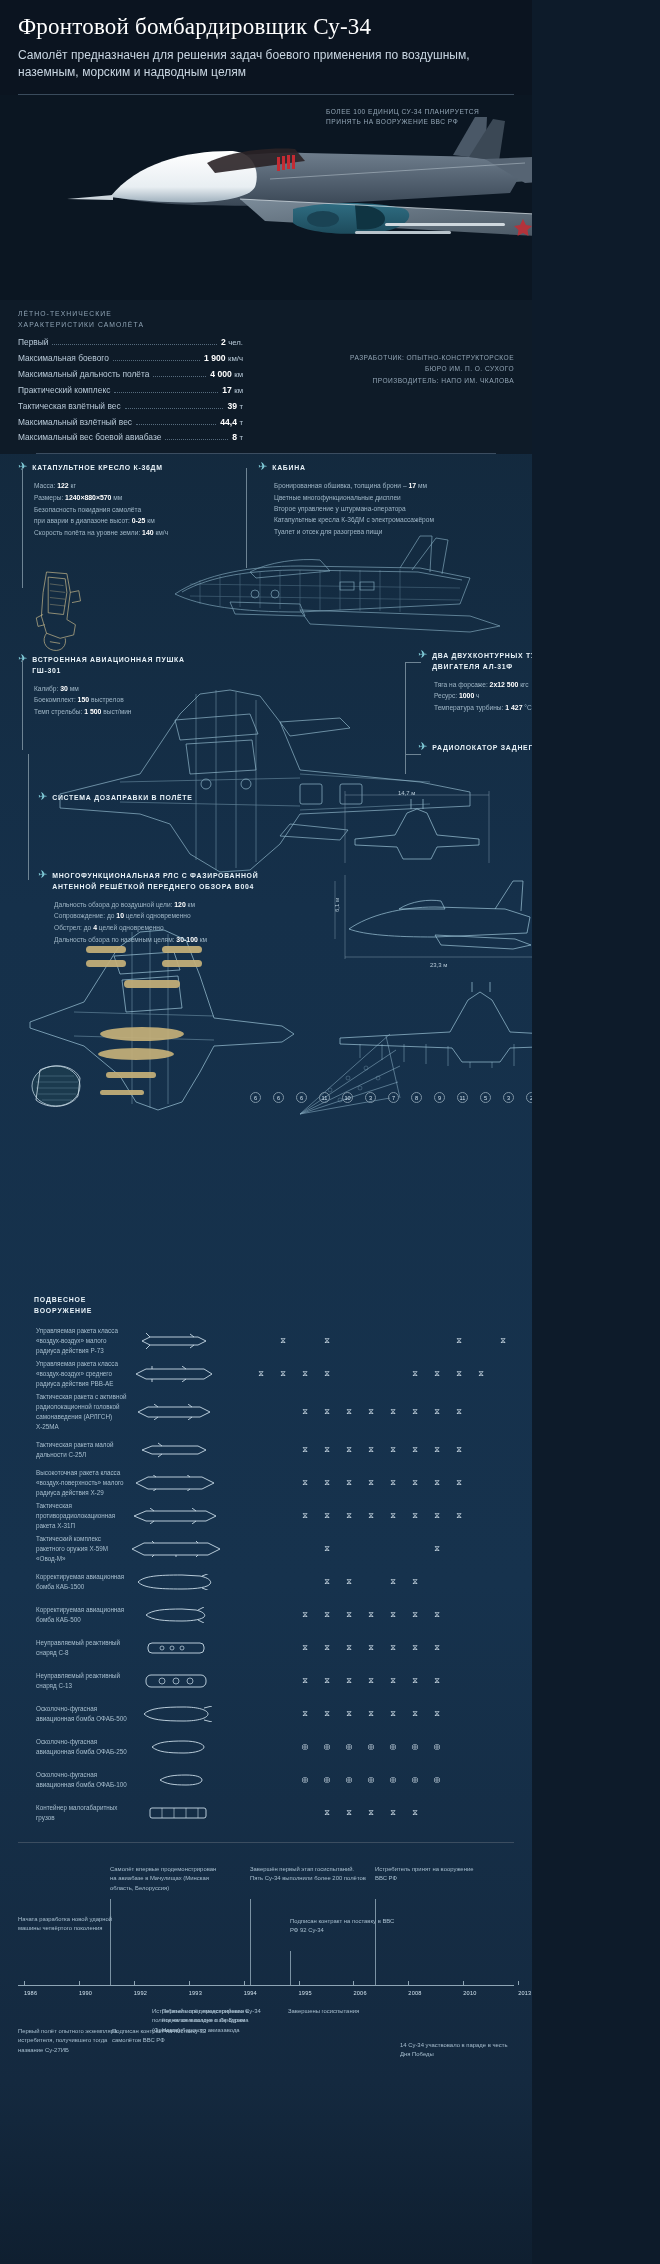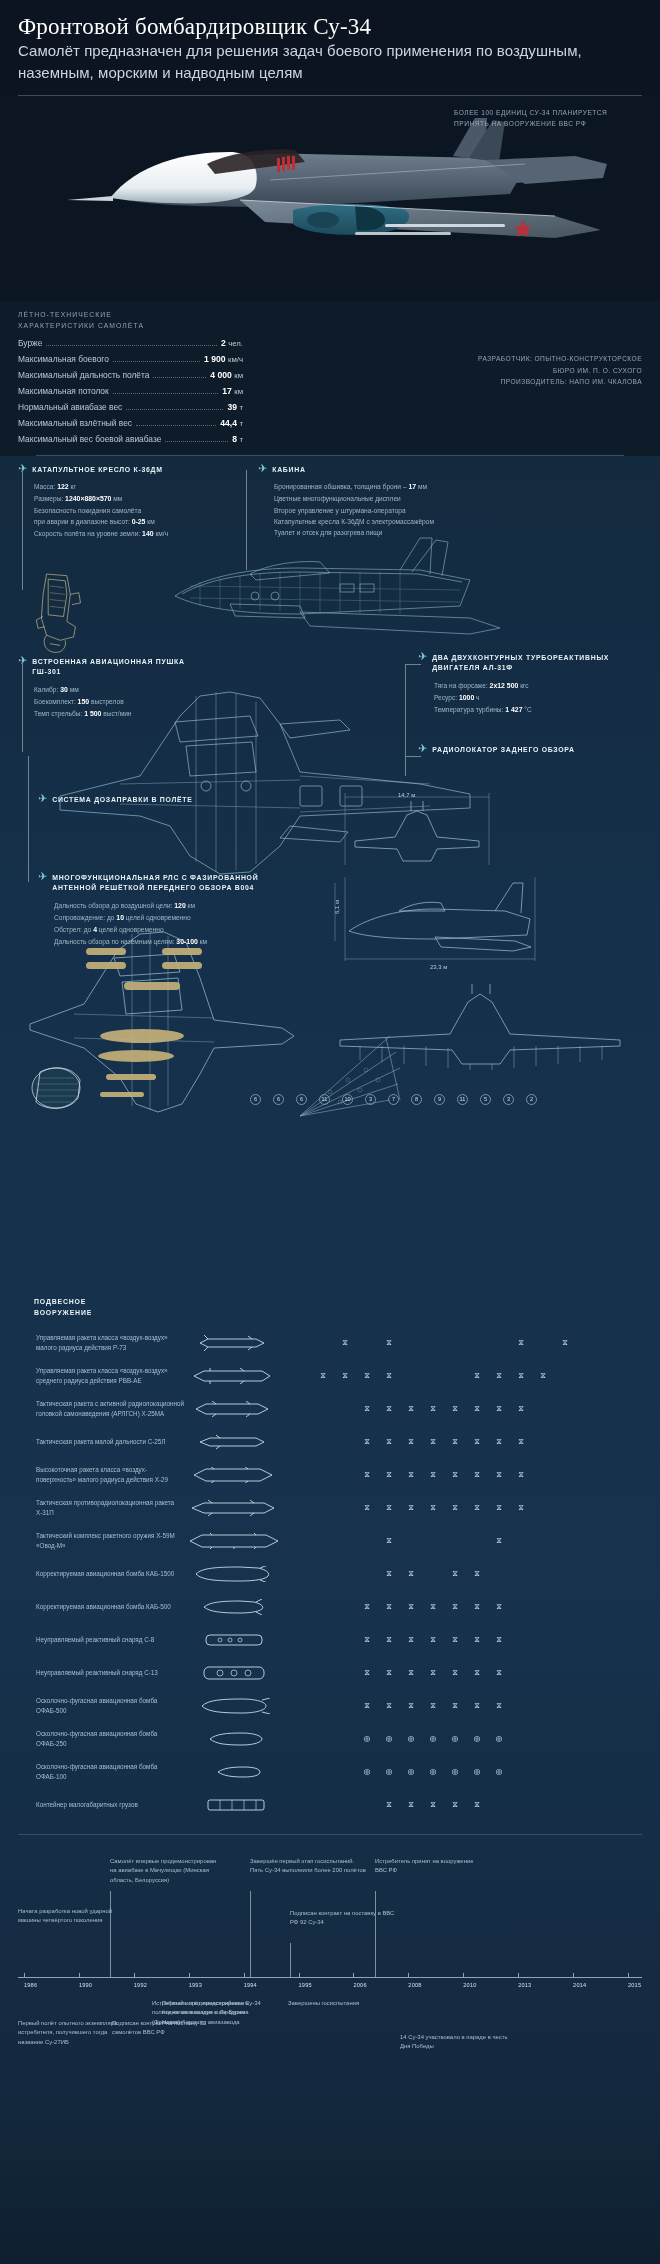--- a/index.html
+++ b/index.html
@@ -2,37 +2,37 @@
 <html lang="ru"><head>
 <meta charset="utf-8">
 <title>Фронтовой бомбардировщик Су-34</title>
 <style>
   * { box-sizing: border-box; margin: 0; padding: 0; }
   html, body {
     background: #0d1b2a;
     font-family: "Liberation Sans", "DejaVu Sans", sans-serif;
   }
   #page {
-    width: 660px;
+    width: 532px;
     min-height: 2264px;
     position: relative;
     background: linear-gradient(180deg, #0b1724 0%, #0e1e2e 6%, #13293d 18%, #15304a 40%, #16324d 70%, #14293f 92%, #0f1f30 100%);
     overflow: hidden;
     color: #c8d8e4;
   }
 
   
   .header { padding: 14px 18px 0 18px; background: #0b1420; }
   .title {
     font-family: "Liberation Serif", "DejaVu Serif", serif;
     font-size: 23px; color: #ffffff; font-weight: normal;
     letter-spacing: .2px; line-height: 1.15;
   }
   .subtitle {
-    font-size: 15px; color: #c9d6e2;
+    margin-top: 7px; font-size: 12px; color: #c9d6e2;
     line-height: 1.42; max-width: 625px; letter-spacing: .05px;
   }
   .hdr-rule { margin: 12px 0 0 0; height: 1px; background: #3a4b5c; }
 
   
   .hero { position: relative; height: 205px; background: #0b1622; overflow: hidden; }
   .hero-note {
     position: absolute; right: 16px; top: 12px; width: 190px;
     font-size: 6.6px; letter-spacing: .5px; line-height: 1.65;
     color: #93a6b6; text-transform: uppercase;
@@ -206,41 +206,41 @@
     </div>
   </div>
 
   <div class="specs-wrap">
     <div class="specs-head">
       <div>ЛЁТНО-ТЕХНИЧЕСКИЕ</div>
       <div>ХАРАКТЕРИСТИКИ САМОЛЁТА</div>
     </div>
     <div id="spec-rows">
         <div class="spec-row">
-          <span class="spec-label">Бурже</span>
+          <span class="spec-label">Первый</span>
           <span class="spec-dots"></span>
           <span class="spec-value">2 <span class="unit">чел.</span></span>
         </div>
         <div class="spec-row">
           <span class="spec-label">Максимальная боевого</span>
           <span class="spec-dots"></span>
           <span class="spec-value">1 900 <span class="unit">км/ч</span></span>
         </div>
         <div class="spec-row">
           <span class="spec-label">Максимальный дальность полёта</span>
           <span class="spec-dots"></span>
           <span class="spec-value">4 000 <span class="unit">км</span></span>
         </div>
         <div class="spec-row">
-          <span class="spec-label">Максимальная потолок</span>
+          <span class="spec-label">Практический комплекс</span>
           <span class="spec-dots"></span>
           <span class="spec-value">17 <span class="unit">км</span></span>
         </div>
         <div class="spec-row">
-          <span class="spec-label">Нормальный авиабазе вес</span>
+          <span class="spec-label">Тактическая взлётный вес</span>
           <span class="spec-dots"></span>
           <span class="spec-value">39 <span class="unit">т</span></span>
         </div>
         <div class="spec-row">
           <span class="spec-label">Максимальный взлётный вес</span>
           <span class="spec-dots"></span>
           <span class="spec-value">44,4 <span class="unit">т</span></span>
         </div>
         <div class="spec-row">
           <span class="spec-label">Максимальный вес боевой авиабазе</span>

